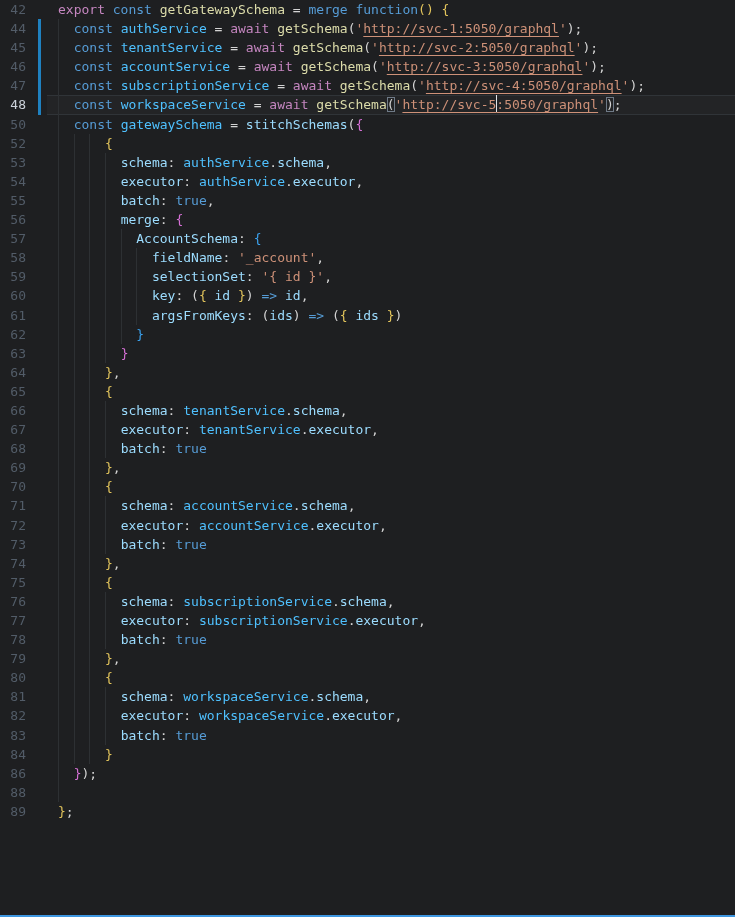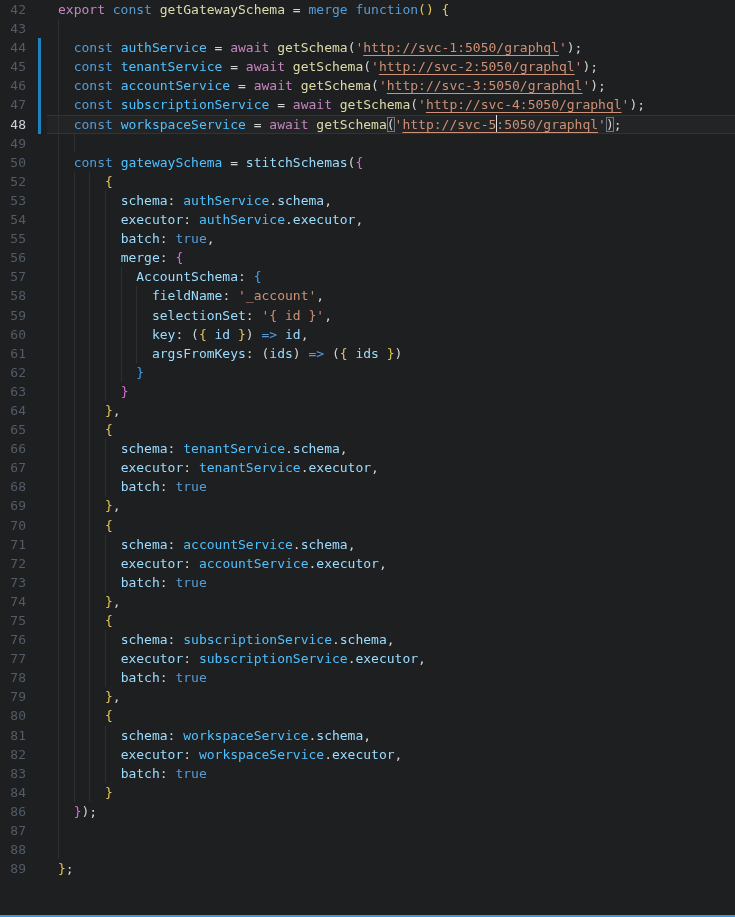--- a/index.html
+++ b/index.html
@@ -40,48 +40,40 @@
 </head>
 <body>
 
 <div class="editor" style="--bg: #1e1f21; --text: #d4d4d4; --kw: #569cd6; --ctl: #c586c0; --fn: #dcdcaa; --vr: #4fc1ff; --pr: #9cdcfe; --str: #ce9178; --bkg: #e3c55c; --bkp: #d670d6; --bkb: #3ba3f0; --lnum: #525c68; --lnumA: #ccd2da; --guide: #2d3033; --mod: #1f81c0; --clb: #303438; --match: #6f7a87; --bord: #3d96e0; --caret: #dfe3e8;">
   <div id="lines">
       <div class="line">
         <div class="gutter"><span class="num">42</span></div>
         <div class="body"><span class="tokens"><span class="tk-c">export </span><span class="tk-k">const </span><span class="tk-f">getGatewaySchema</span><span class="tk-t"> = </span><span class="tk-k">merge </span><span class="tk-k">function</span><span class="tk-bg">()</span><span class="tk-t"> </span><span class="tk-bg">{</span></span></div>
       </div>
       <div class="line">
-        <div class="gutter"><span class="num">43</span></div>
-        <div class="body"><div class="guide" style="left: 11px;"></div><span class="tokens"></span></div>
-      </div>
-      <div class="line">
         <div class="gutter"><span class="num">44</span><div class="modbar"></div></div>
         <div class="body"><div class="guide" style="left: 11px;"></div><span class="tokens">  <span class="tk-k">const </span><span class="tk-v">authService</span><span class="tk-t"> = </span><span class="tk-c">await </span><span class="tk-f">getSchema</span><span class="tk-t">(</span><span class="tk-s">'</span><span class="tk-su">http://svc-1:5050/graphql</span><span class="tk-s">'</span><span class="tk-t">);</span></span></div>
       </div>
       <div class="line">
         <div class="gutter"><span class="num">45</span><div class="modbar"></div></div>
         <div class="body"><div class="guide" style="left: 11px;"></div><span class="tokens">  <span class="tk-k">const </span><span class="tk-v">tenantService</span><span class="tk-t"> = </span><span class="tk-c">await </span><span class="tk-f">getSchema</span><span class="tk-t">(</span><span class="tk-s">'</span><span class="tk-su">http://svc-2:5050/graphql</span><span class="tk-s">'</span><span class="tk-t">);</span></span></div>
       </div>
       <div class="line">
         <div class="gutter"><span class="num">46</span><div class="modbar"></div></div>
         <div class="body"><div class="guide" style="left: 11px;"></div><span class="tokens">  <span class="tk-k">const </span><span class="tk-v">accountService</span><span class="tk-t"> = </span><span class="tk-c">await </span><span class="tk-f">getSchema</span><span class="tk-t">(</span><span class="tk-s">'</span><span class="tk-su">http://svc-3:5050/graphql</span><span class="tk-s">'</span><span class="tk-t">);</span></span></div>
       </div>
       <div class="line">
         <div class="gutter"><span class="num">47</span><div class="modbar"></div></div>
         <div class="body"><div class="guide" style="left: 11px;"></div><span class="tokens">  <span class="tk-k">const </span><span class="tk-v">subscriptionService</span><span class="tk-t"> = </span><span class="tk-c">await </span><span class="tk-f">getSchema</span><span class="tk-t">(</span><span class="tk-s">'</span><span class="tk-su">http://svc-4:5050/graphql</span><span class="tk-s">'</span><span class="tk-t">);</span></span></div>
       </div>
       <div class="line cur-line">
         <div class="gutter"><span class="num">48</span><div class="modbar"></div></div>
         <div class="body"><div class="guide" style="left: 11px;"></div><span class="tokens">  <span class="tk-k">const </span><span class="tk-v">workspaceService</span><span class="tk-t"> = </span><span class="tk-c">await </span><span class="tk-f">getSchema</span><span class="tk-t tk-box">(</span><span class="tk-s">'</span><span class="tk-su">http://svc-5</span><span class="cursor"></span><span class="tk-su">:5050/graphql</span><span class="tk-s">'</span><span class="tk-t tk-box">)</span><span class="tk-t">;</span></span></div>
       </div>
       <div class="line">
-        <div class="gutter"><span class="num">49</span></div>
-        <div class="body"><div class="guide" style="left: 11px;"></div><div class="guide" style="left: 26.654px;"></div><span class="tokens"></span></div>
-      </div>
-      <div class="line">
         <div class="gutter"><span class="num">50</span></div>
         <div class="body"><div class="guide" style="left: 11px;"></div><span class="tokens">  <span class="tk-k">const </span><span class="tk-v">gatewaySchema</span><span class="tk-t"> = </span><span class="tk-p">stitchSchemas</span><span class="tk-t">(</span><span class="tk-bp">{</span></span></div>
       </div>
       <div class="line">
         <div class="gutter"><span class="num">52</span></div>
         <div class="body"><div class="guide" style="left: 11px;"></div><div class="guide" style="left: 26.654px;"></div><div class="guide" style="left: 42.308px;"></div><span class="tokens">      <span class="tk-bg">{</span></span></div>
       </div>
       <div class="line">
         <div class="gutter"><span class="num">53</span></div>
         <div class="body"><div class="guide" style="left: 11px;"></div><div class="guide" style="left: 26.654px;"></div><div class="guide" style="left: 42.308px;"></div><div class="guide" style="left: 57.962px;"></div><span class="tokens">        <span class="tk-p">schema</span><span class="tk-t">: </span><span class="tk-v">authService</span><span class="tk-t">.</span><span class="tk-p">schema</span><span class="tk-t">,</span></span></div>
@@ -206,24 +198,20 @@
         <div class="gutter"><span class="num">83</span></div>
         <div class="body"><div class="guide" style="left: 11px;"></div><div class="guide" style="left: 26.654px;"></div><div class="guide" style="left: 42.308px;"></div><div class="guide" style="left: 57.962px;"></div><span class="tokens">        <span class="tk-p">batch</span><span class="tk-t">: </span><span class="tk-k">true</span></span></div>
       </div>
       <div class="line">
         <div class="gutter"><span class="num">84</span></div>
         <div class="body"><div class="guide" style="left: 11px;"></div><div class="guide" style="left: 26.654px;"></div><div class="guide" style="left: 42.308px;"></div><span class="tokens">      <span class="tk-bg">}</span></span></div>
       </div>
       <div class="line">
         <div class="gutter"><span class="num">86</span></div>
         <div class="body"><div class="guide" style="left: 11px;"></div><span class="tokens">  <span class="tk-bp">}</span><span class="tk-t">);</span></span></div>
-      </div>
-      <div class="line">
-        <div class="gutter"><span class="num">87</span></div>
-        <div class="body"><div class="guide" style="left: 11px;"></div><span class="tokens"></span></div>
       </div>
       <div class="line">
         <div class="gutter"><span class="num">88</span></div>
         <div class="body"><div class="guide" style="left: 11px;"></div></div>
       </div>
       <div class="line">
         <div class="gutter"><span class="num">89</span></div>
         <div class="body"><span class="tokens"><span class="tk-bg">}</span><span class="tk-t">;</span></span></div>
       </div>
     </div>

